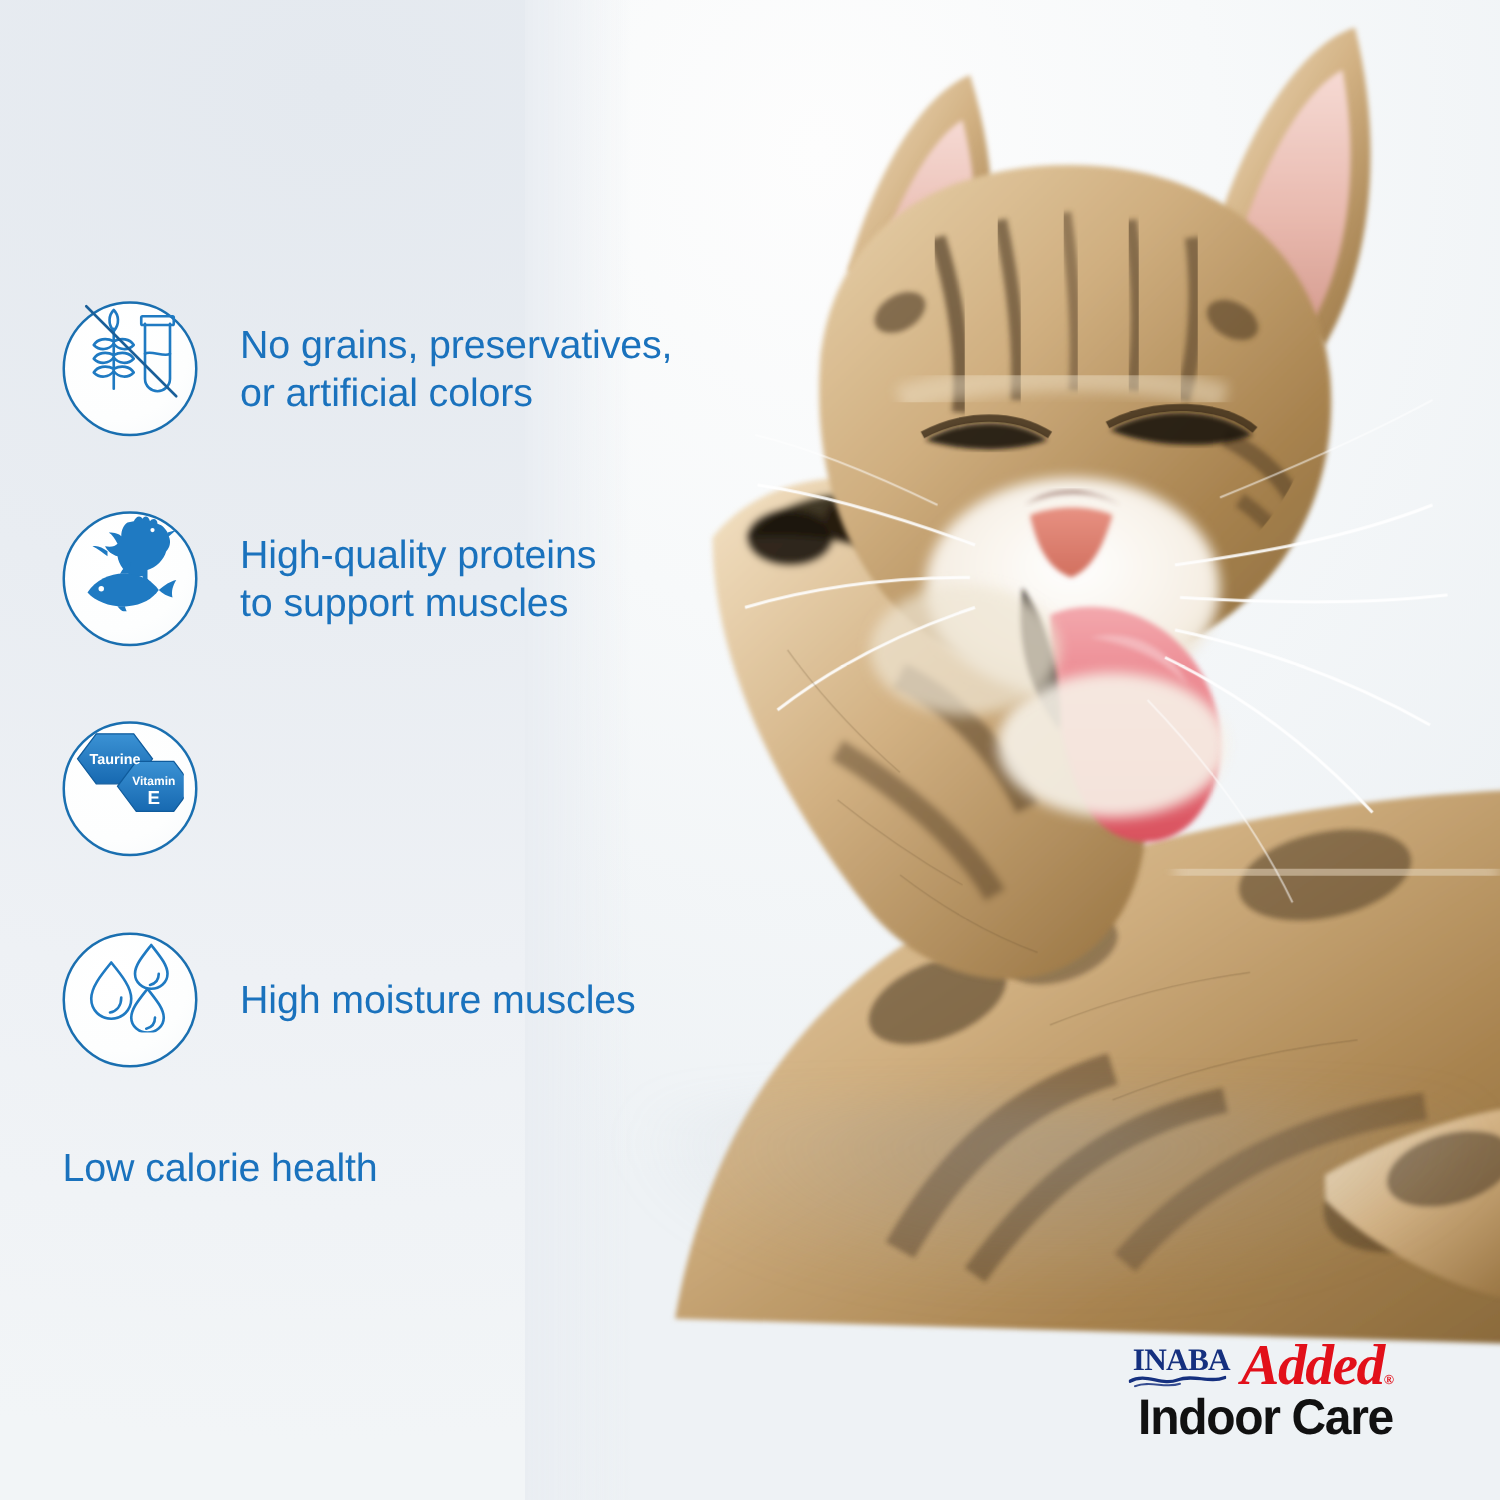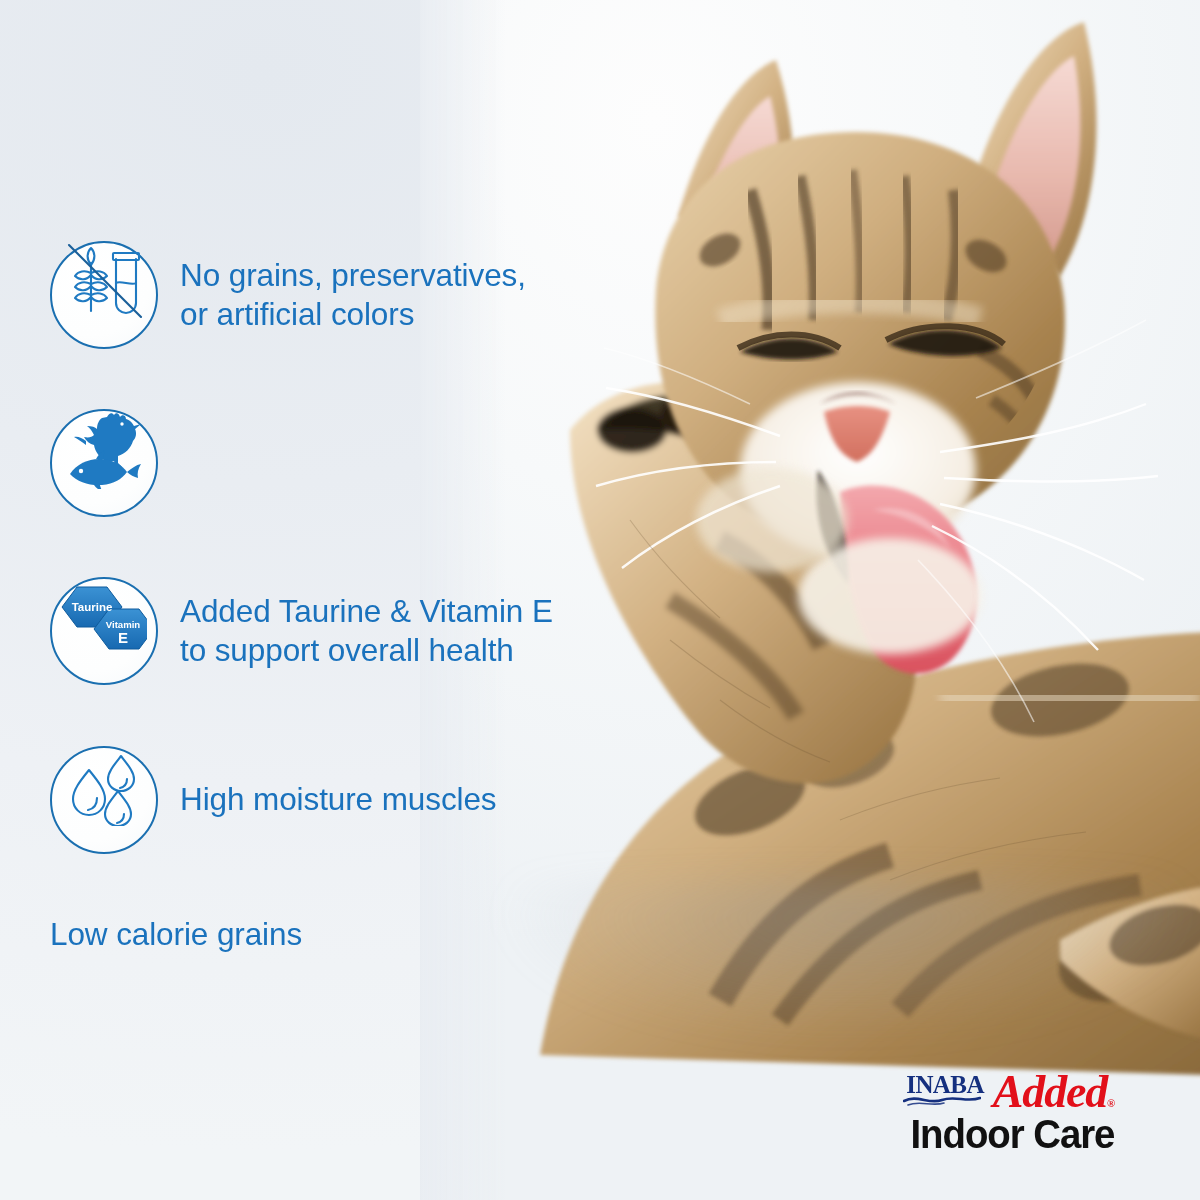--- a/index.html
+++ b/index.html
@@ -31,21 +31,21 @@
   .floorshadow{
     position:absolute;left:0;bottom:150px;width:100%;height:170px;
     background:radial-gradient(60% 100% at 55% 20%, rgba(150,160,170,.30) 0%, rgba(170,180,190,.12) 45%, rgba(0,0,0,0) 75%);
     filter:blur(16px);z-index:30;
   }
   
   #features{
     position:absolute;left:0;top:0;width:620px;height:1200px;z-index:50;
   }
   .feature{
-    position:absolute;display:flex;align-items:center;gap:22px;left:50px;
+    position:absolute;display:flex;align-items:center;gap:34px;left:50px;
   }
   .ic{
     width:108px;height:108px;flex:0 0 108px;border-radius:50%;
     background:radial-gradient(circle at 38% 32%, #ffffff 0%, #fdfefe 62%, #f6f9fb 100%);
     border:2.2px solid #1a6fb0;
     box-sizing:border-box;
     display:flex;align-items:flex-start;justify-content:center;
     box-shadow:0 0 0 0 rgba(0,0,0,0);
   }
   .ic svg{display:block;}
@@ -55,21 +55,21 @@
     line-height:1.24;
     letter-spacing:-0.1px;
     white-space:pre-line;
     font-weight:400;
   }
   
   #brand{
     position:absolute;right:86px;bottom:46px;z-index:60;
     text-align:right;
   }
-  .brand-row1{display:flex;align-items:flex-start;justify-content:flex-end;gap:9px;}
+  .brand-row1{display:flex;align-items:center;justify-content:flex-end;gap:9px;}
   .inaba{
     position:relative;display:inline-block;padding-bottom:7px;
   }
   .inaba-word{
     font-family:"Liberation Serif","DejaVu Serif",serif;
     font-weight:700;font-size:25px;letter-spacing:-0.6px;
     color:#15307f;line-height:1;
     transform:scaleX(1.02);
   }
   .inaba-wave{position:absolute;left:-3px;bottom:-2px;}
@@ -303,60 +303,60 @@
 
             <path d="M6 63 C13 52 26 47 38 48 C50 49 58 54 63 61
                      C58 68 50 73 38 74 C26 75 13 71 6 63 Z"></path>
             <path d="M63 61 C68 57 72 54 77 53 C74 58 73 62 74 67 C70 66 66 64 63 61 Z"></path>
             <path d="M32 48 C34 44 37 41 41 39 C40 43 39 46 39 48 Z"></path>
             <path d="M30 74 C32 77 35 79 38 80 C37 77 36 75 36 74 Z"></path>
             <circle cx="17" cy="60" r="2.2" fill="#ffffff"></circle>
           </g>
         </svg>
       </div>
+      <div class="ftext">High-quality proteins
+to support muscles</div>
     </div>
 
     <div class="feature" style="top:577px">
       <div class="ic">
         <svg width="86" height="78" viewBox="0 0 86 78">
           <defs>
             <linearGradient id="hexg" x1="0" y1="0" x2="0" y2="1">
               <stop offset="0%" stop-color="#3b92d4"></stop>
               <stop offset="100%" stop-color="#1769b1"></stop>
             </linearGradient>
           </defs>
           <polygon points="16,8 46,8 61,28 46,48 16,48 1,28" fill="url(#hexg)" stroke="#0f5b9c" stroke-width="1"></polygon>
           <polygon points="48,30 78,30 93,50 78,70 48,70 33,50" fill="url(#hexg)" stroke="#0f5b9c" stroke-width="1"></polygon>
           <text x="31" y="32" text-anchor="middle" fill="#ffffff" font-family="Liberation Sans, sans-serif" font-size="11.5" font-weight="700">Taurine</text>
           <text x="62" y="49" text-anchor="middle" fill="#ffffff" font-family="Liberation Sans, sans-serif" font-size="9.6" font-weight="700">Vitamin</text>
           <text x="62" y="64" text-anchor="middle" fill="#ffffff" font-family="Liberation Sans, sans-serif" font-size="15" font-weight="700">E</text>
         </svg>
       </div>
-      <div class="ftext">Added Taurine &amp; Vitamin E
-to support overall health</div>
     </div>
 
     <div class="feature" style="top:746px">
       <div class="ic">
         <svg width="78" height="78" viewBox="0 0 78 78">
           <g fill="none" stroke="#1f7ac2" stroke-width="2.1" stroke-linecap="round" stroke-linejoin="round">
             <path d="M24 22 C33 33 40 42 40 51 C40 60 33 67 24 67 C15 67 8 60 8 51 C8 42 15 33 24 22 Z"></path>
             <path d="M32 50 C32 57 28 61 23 62"></path>
             <path d="M56 8 C63 17 69 24 69 31 C69 38 63 43 56 43 C49 43 43 38 43 31 C43 24 49 17 56 8 Z"></path>
             <path d="M62 31 C62 36 59 39 55 40"></path>
             <path d="M53 43 C60 52 66 59 66 66 C66 73 60 78 53 78 C46 78 40 73 40 66 C40 59 46 52 53 43 Z"></path>
             <path d="M59 66 C59 71 56 74 52 75"></path>
           </g>
         </svg>
       </div>
       <div class="ftext">High moisture muscles</div>
     </div>
 
     <div class="feature" style="top:915px">
-      <div class="ftext">Low calorie grains</div>
+      <div class="ftext">Low calorie health</div>
     </div>
 
   </div>
 
   <div id="brand">
     <div class="brand-row1">
       <span class="inaba">
         <span class="inaba-word">INABA</span>
         <svg class="inaba-wave" width="78" height="12" viewBox="0 0 78 12">
           <path d="M1 7 C14 0 26 11 39 6 C52 1 64 9 77 4" fill="none" stroke="#15307f" stroke-width="2.6" stroke-linecap="round"></path>

